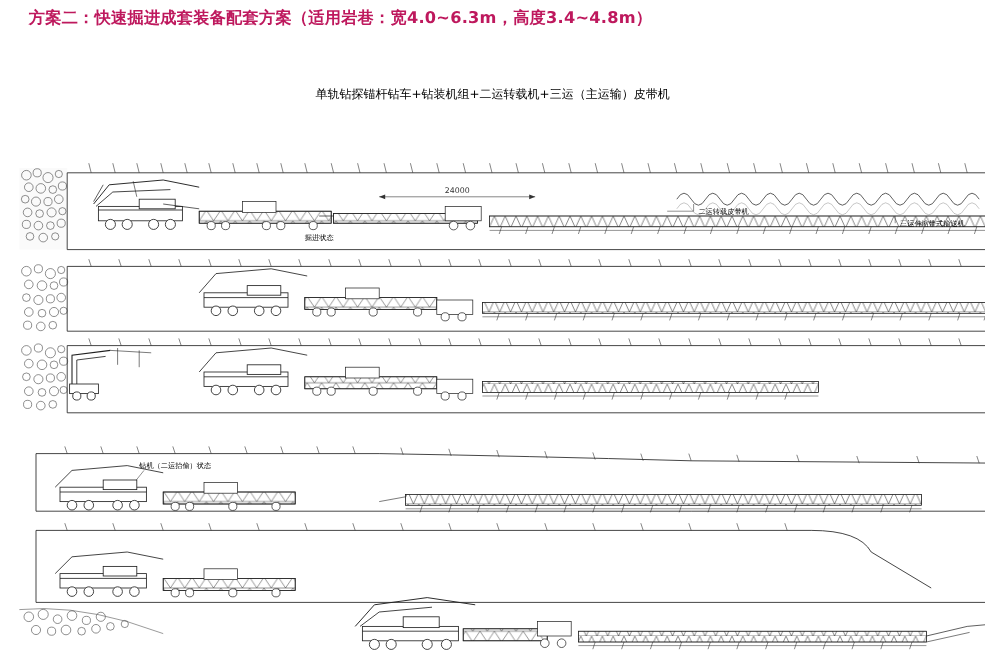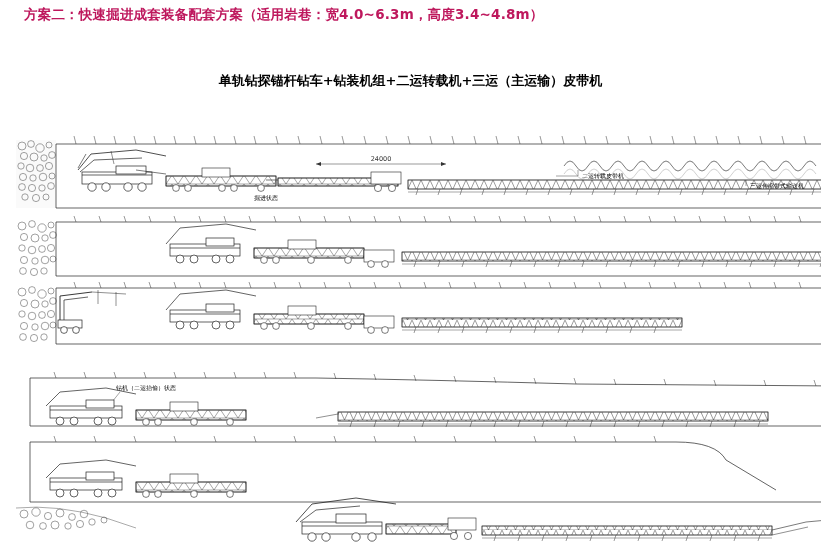--- a/index.html
+++ b/index.html
@@ -30,22 +30,22 @@
     letter-spacing: 0.2px;
     color: #be185d;
     margin-left: 24px;
   }
   .subtitle {
     position: absolute;
     left: 0;
     top: 72px;
     width: 821px;
     text-align: center;
-    font-size: 13px;
-    font-weight: bold;
+    font-size: 10px;
+    font-weight: normal;
     color: #000;
   }
   .diagram-wrap {
     position: absolute;
     left: 16px;
     top: 130px;
     width: 821px;
     height: 418px;
   }
   svg.diagram {

